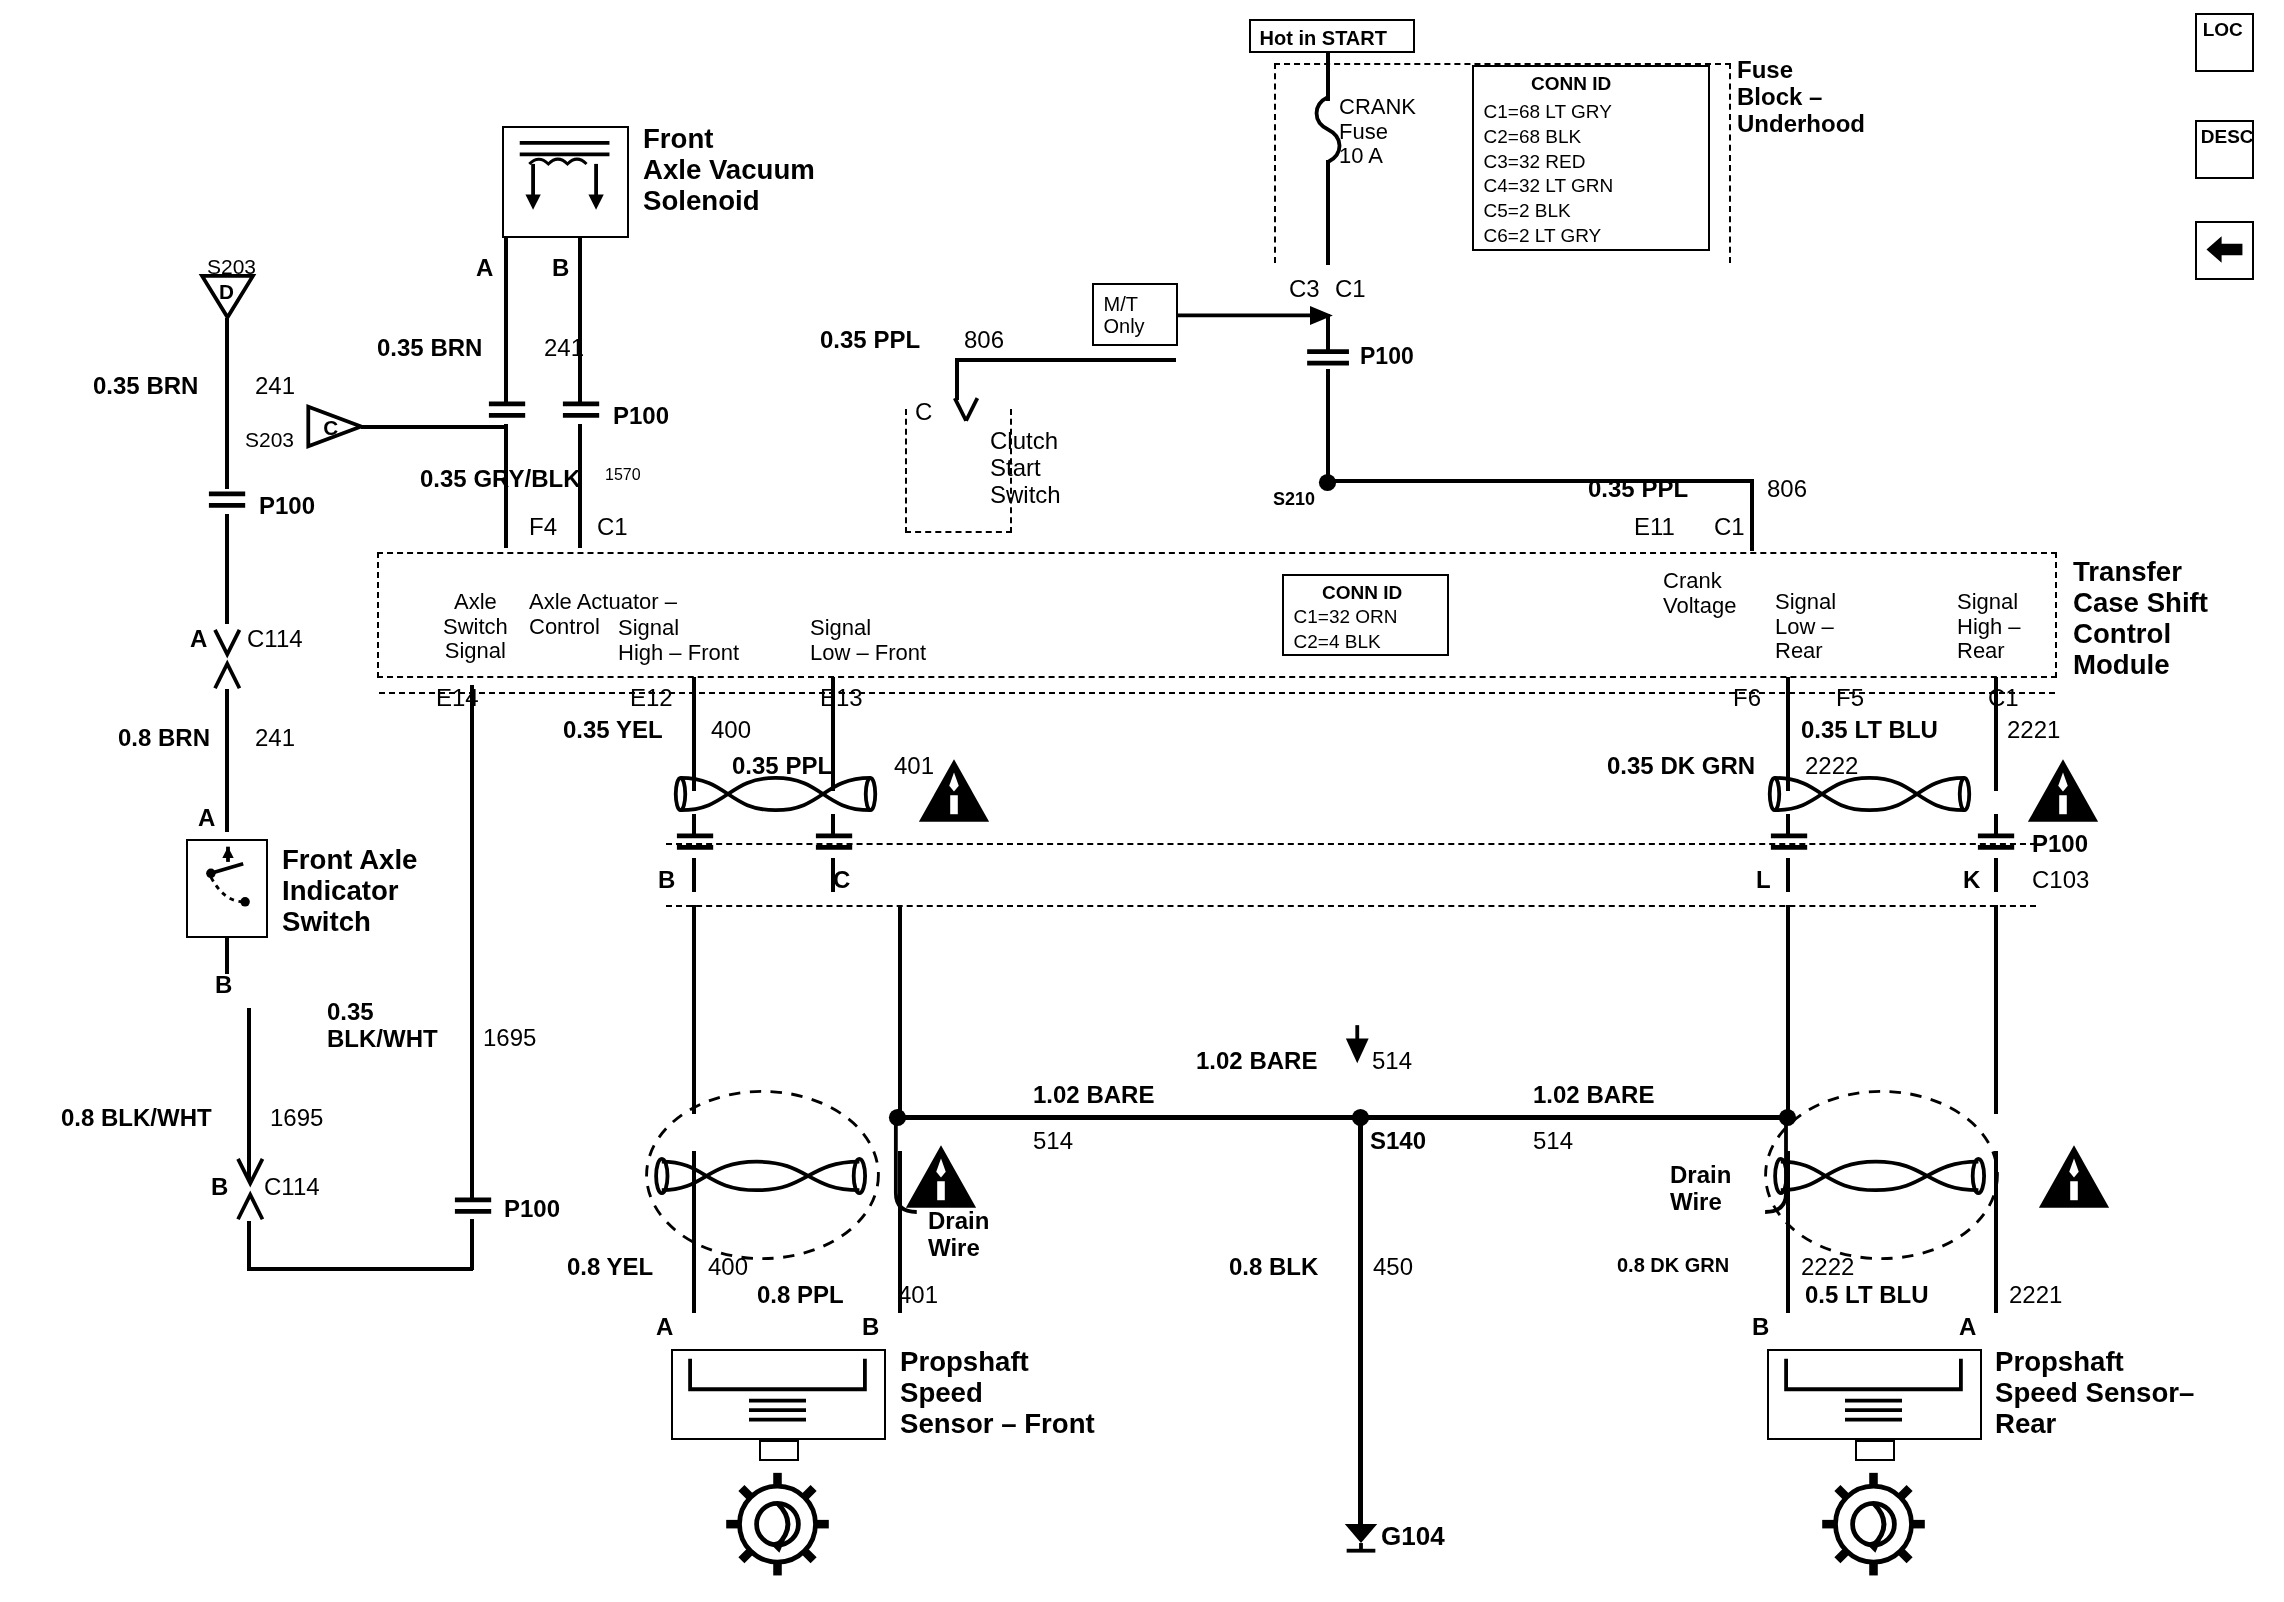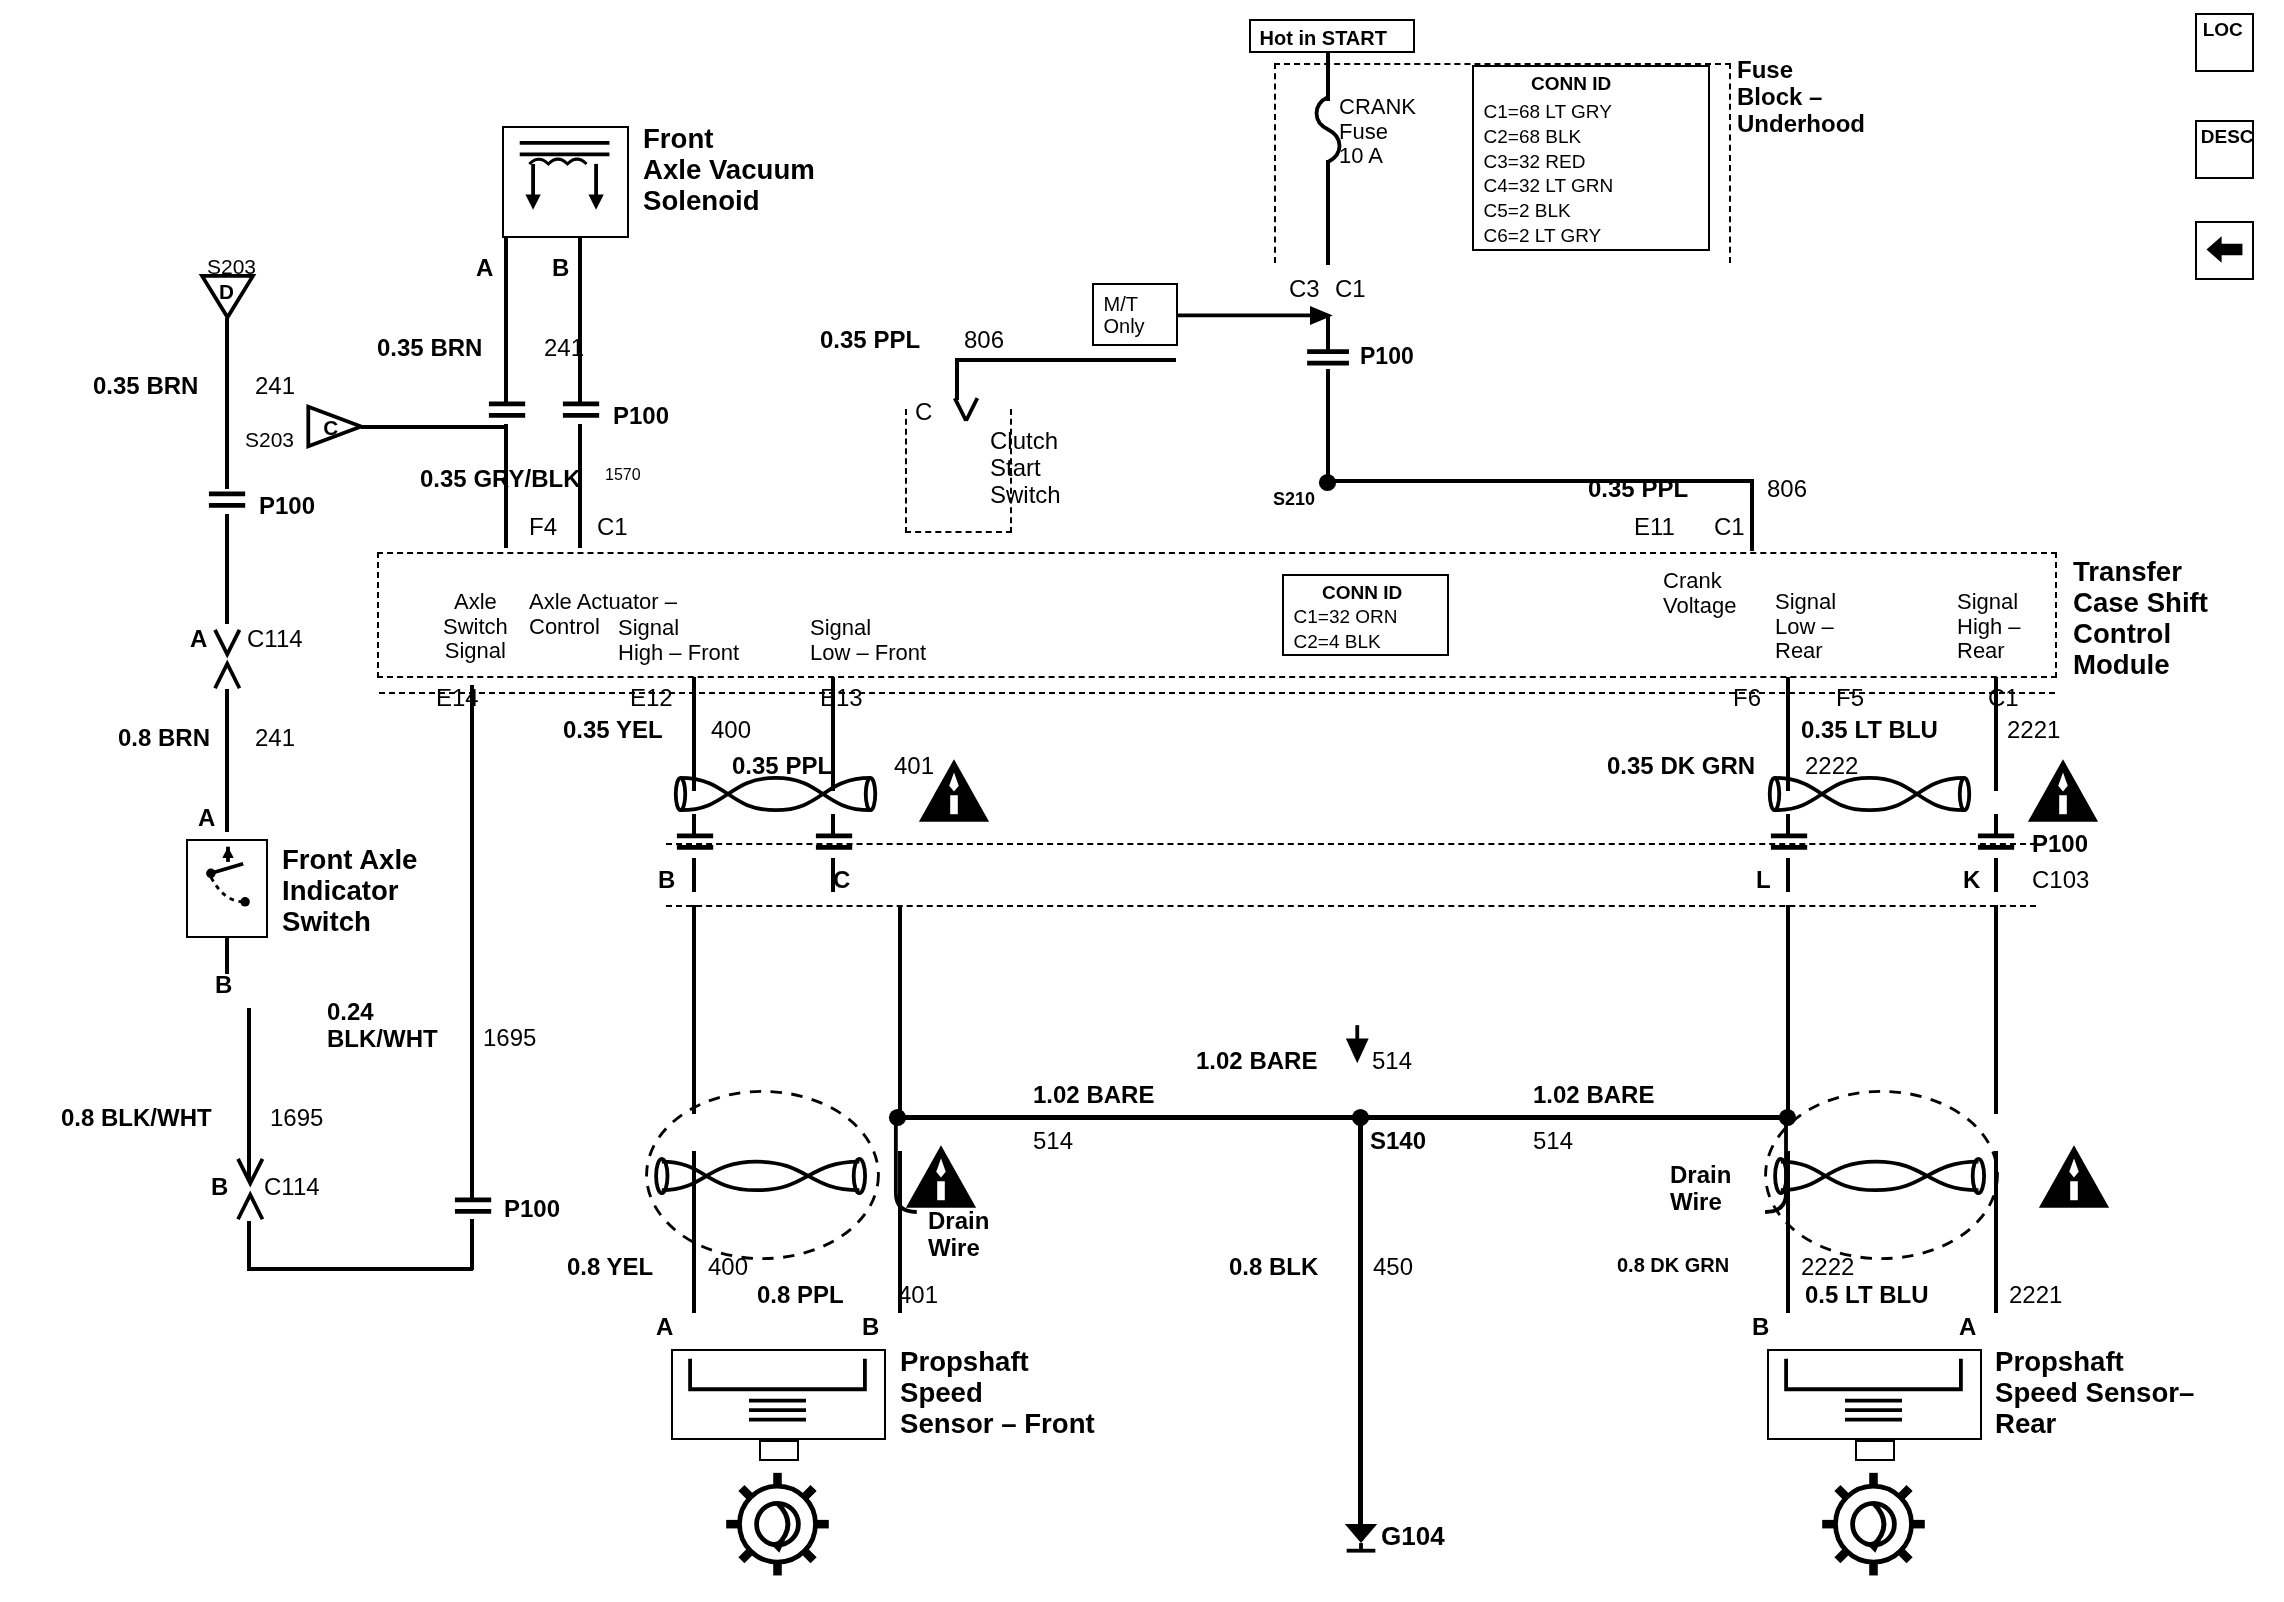--- a/index.html
+++ b/index.html
@@ -216,21 +216,21 @@
 
   <div class="vl" style="left:247px;top:1221px;width:3.8px;height:49px;"></div>
   <div class="hl" style="left:247px;top:1267px;width:226px;height:3.8px;"></div>
   <div class="vl" style="left:470px;top:1219px;width:3.8px;height:51px;"></div>
   <svg width="42" height="27" style="left:453px;top:1195px;" viewBox="0 0 44 28">
     <line x1="2" y1="5" x2="40" y2="5" stroke="#000" stroke-width="5"></line>
     <line x1="2" y1="17" x2="40" y2="17" stroke="#000" stroke-width="5"></line>
   </svg>
   <div class="t b" style="left:504px;top:1196px;font-size:24px;">P100</div>
   <div class="vl" style="left:470px;top:685px;width:3.8px;height:514px;"></div>
-  <div class="t b" style="left:327px;top:999px;font-size:24px;">0.24
+  <div class="t b" style="left:327px;top:999px;font-size:24px;">0.35
 BLK/WHT</div>
   <div class="t" style="left:483px;top:1025px;font-size:24px;">1695</div>
 
   <div class="dash" style="left:377px;top:552px;width:1680px;height:126px;"></div>
   <div class="t b" style="left:2073px;top:557px;font-size:27.6px;">Transfer
 Case Shift
 Control
 Module</div>
 
   <div class="box" style="left:1282px;top:574px;width:167px;height:82px;">

